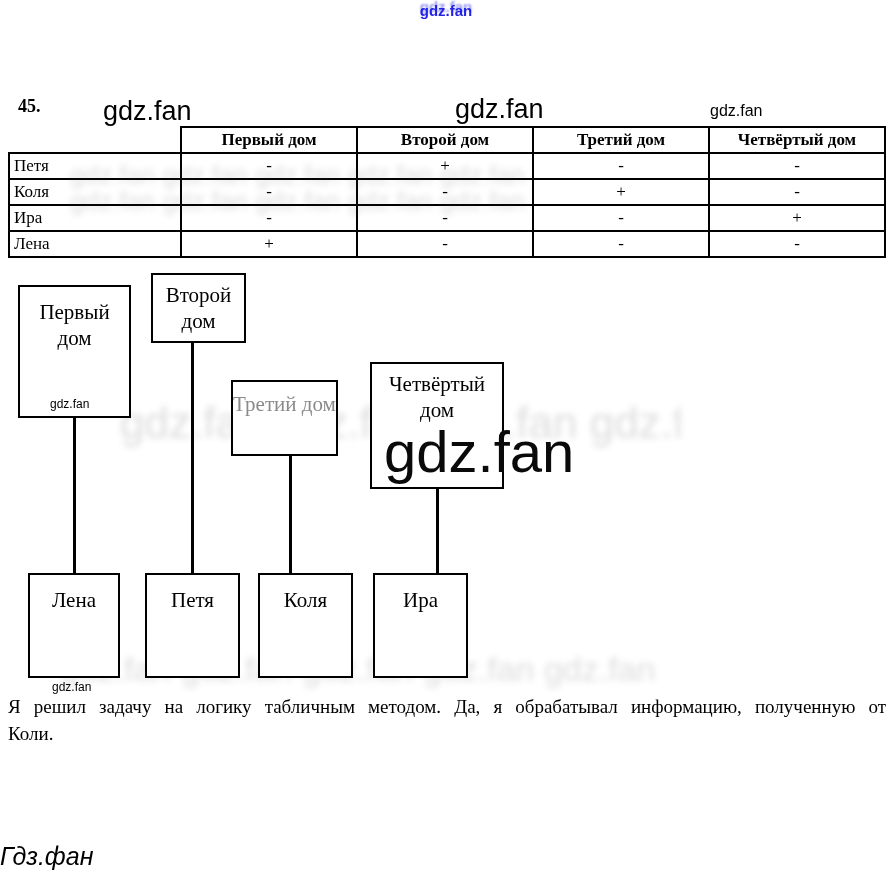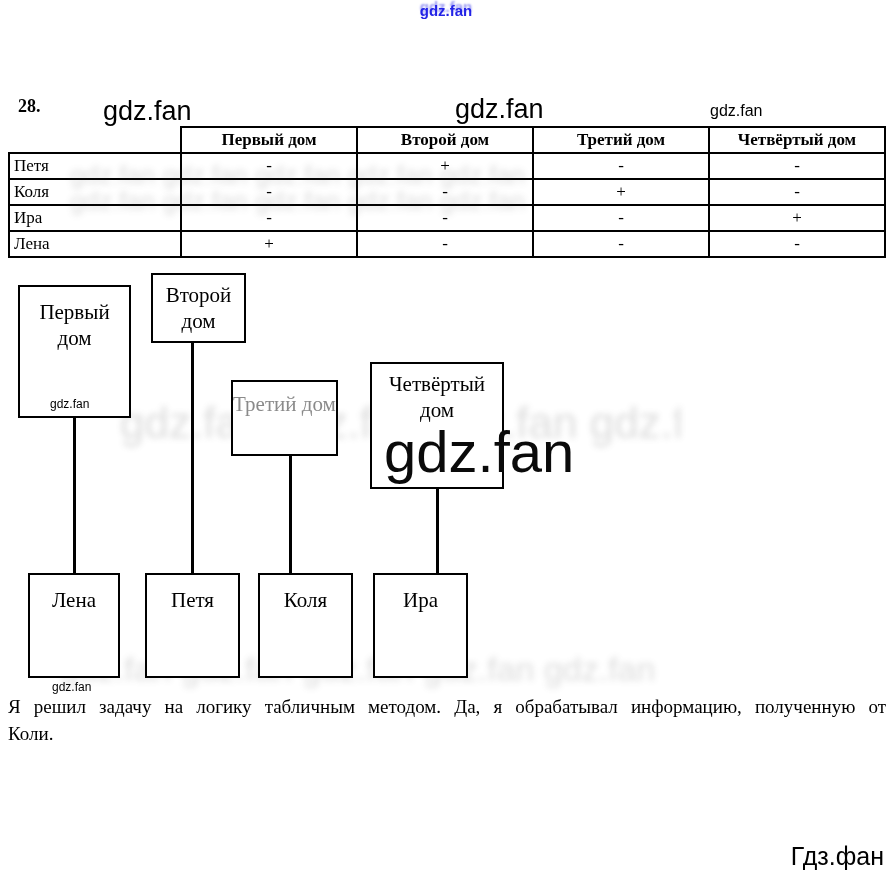--- a/index.html
+++ b/index.html
@@ -81,43 +81,43 @@
 
   .footer-wm { left: 52px; top: 680px; font-size: 12px; }
 
   .answer {
     left: 8px; top: 694px; width: 878px;
     font-size: 19px; line-height: 1.4;
     text-align: justify; word-spacing: 7px;
   }
 
   .brand {
-    left: 0; right: 8px; top: 842px;
-    text-align: right; font-size: 25px;
+    left: 0; right: 0; top: 842px;
+    text-align: left; font-size: 25px; font-style: italic;
   }
 
   .artifact {
     position: absolute;
     color: #555; opacity: 0.20;
     filter: blur(3px);
     white-space: nowrap; overflow: hidden;
     pointer-events: none;
     z-index: 3;
   }
   .artifact-1 { left: 70px;  top: 160px; width: 770px; font-size: 26px; }
   .artifact-2 { left: 70px;  top: 186px; width: 770px; font-size: 26px; }
   .artifact-3 { left: 120px; top: 398px; width: 560px; font-size: 44px; z-index: 1; }
   .artifact-4 { left: 60px;  top: 650px; width: 750px; font-size: 34px; }
 </style>
 </head>
 <body>
 
 <div class="abs top-wm sans">gdz.fan</div>
 
-<div class="abs problem-number">28.</div>
+<div class="abs problem-number">45.</div>
 <div class="abs wm-left sans">gdz.fan</div>
 <div class="abs wm-center sans">gdz.fan</div>
 <div class="abs wm-right sans">gdz.fan</div>
 
 <div class="artifact artifact-1 sans">gdz.fan gdz.fan gdz.fan gdz.fan gdz.fan</div>
 <div class="artifact artifact-2 sans">gdz.fan gdz.fan gdz.fan gdz.fan gdz.fan</div>
 <div class="artifact artifact-3 sans">gdz.fan gdz.fan gdz.fan gdz.fan gdz.fan</div>
 <div class="artifact artifact-4 sans">gdz.fan gdz.fan gdz.fan gdz.fan gdz.fan</div>
 
 <table class="solution-table">

